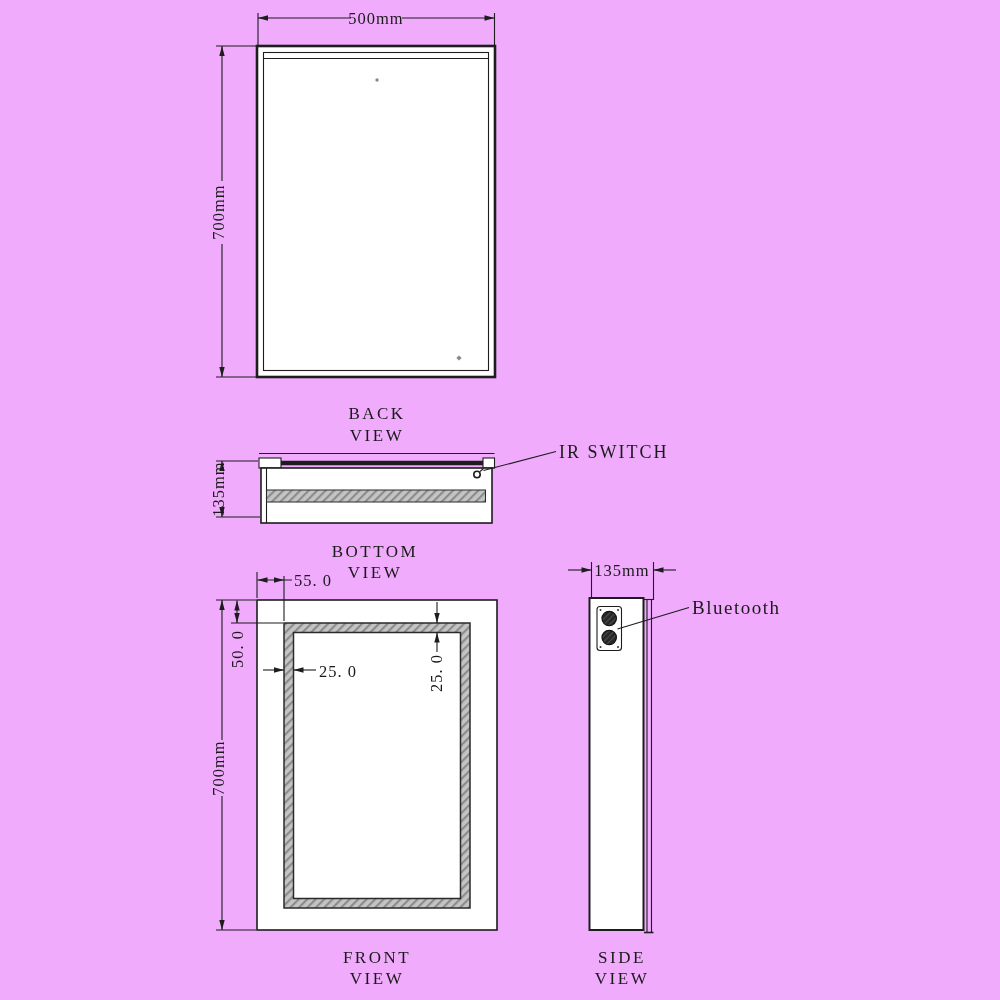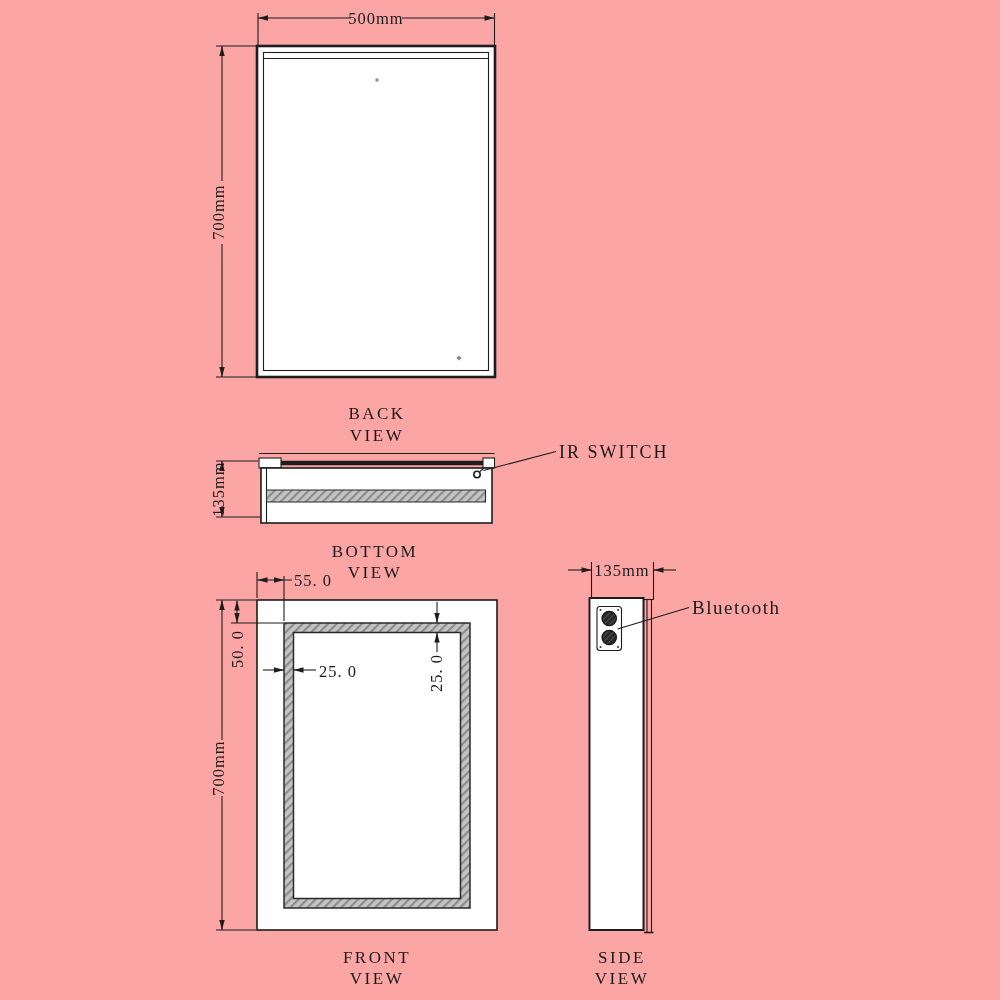--- a/index.html
+++ b/index.html
@@ -1,19 +1,19 @@
 <!DOCTYPE html>
 <html><head>
 <meta charset="utf-8">
 <style>
   html,body { margin:0; padding:0; background:#ffffff; }
   .canvas {
     position:relative;
     width:1000px; height:1000px;
-    background:#fca5a5;
+    background:#f0abfc;
     font-family:"Liberation Serif","DejaVu Serif",serif;
     overflow:hidden;
   }
   svg { display:block; }
   .ln   { stroke:#1d1d1d; fill:none; stroke-width:1.1; stroke-linecap:butt; }
   .ln15 { stroke-width:1.6; }
   .ln2  { stroke-width:2; }
   .thick{ stroke-width:2.6; }
   .heavy{ stroke-width:4.4; }
   .whitefill { fill:#ffffff; }

